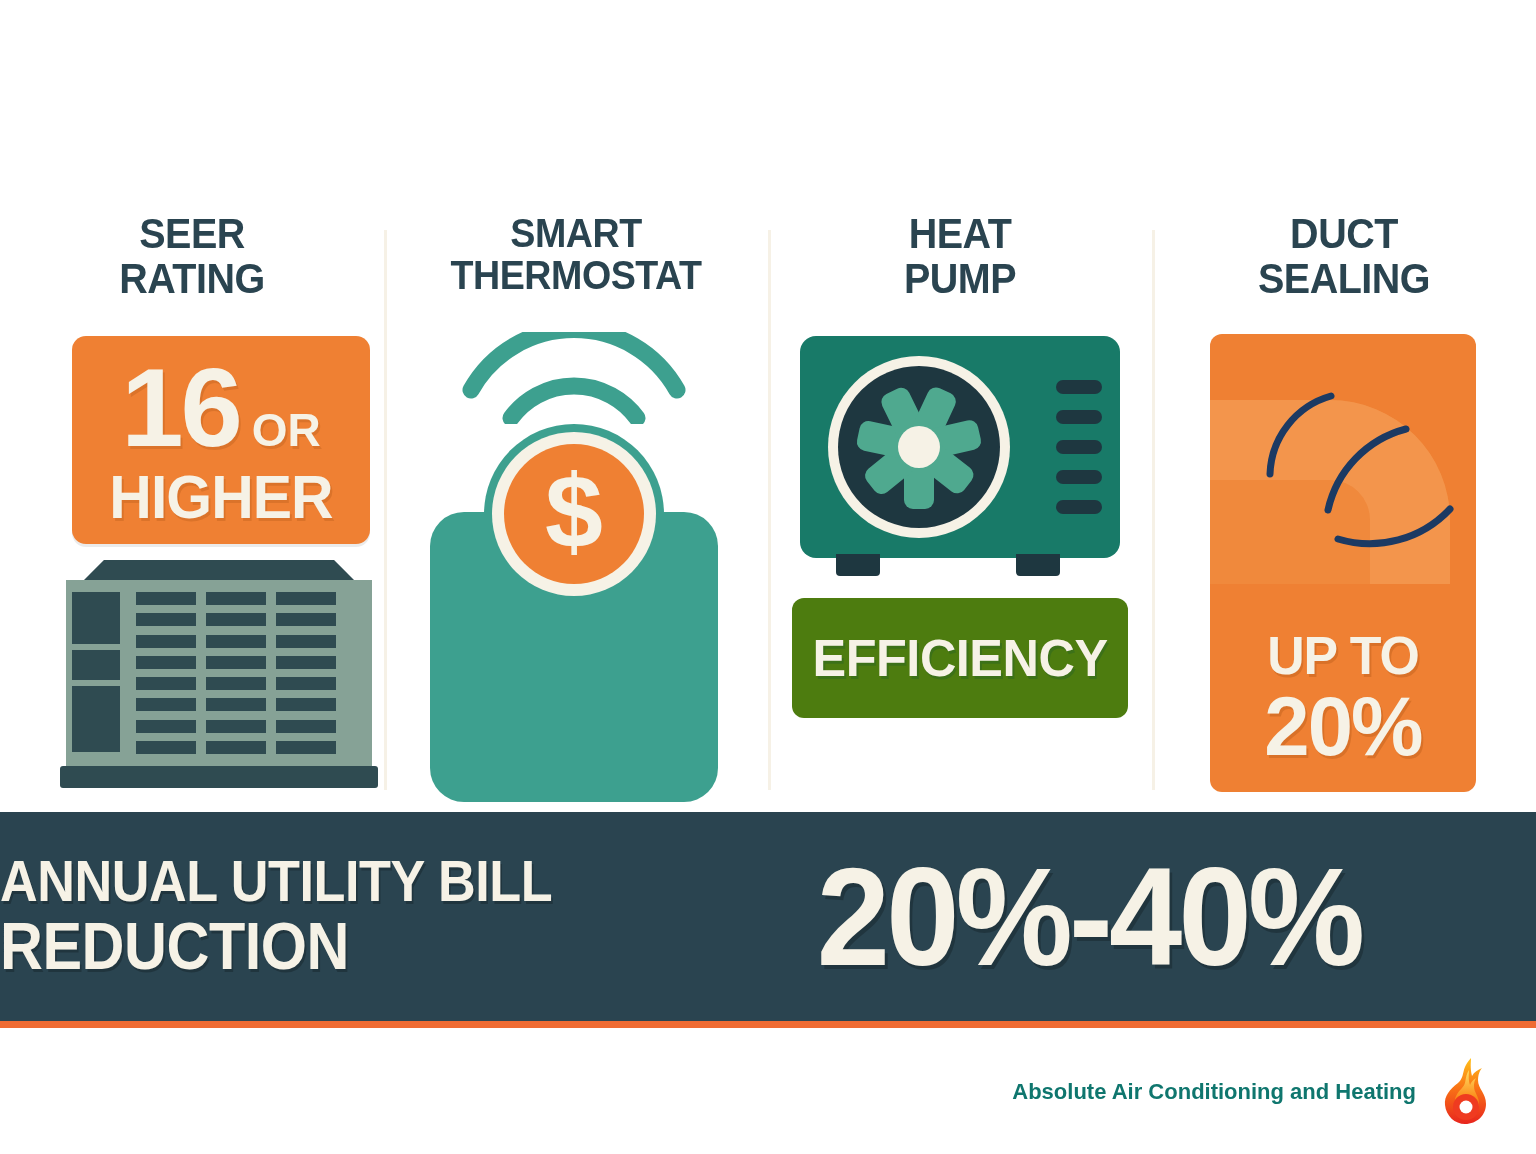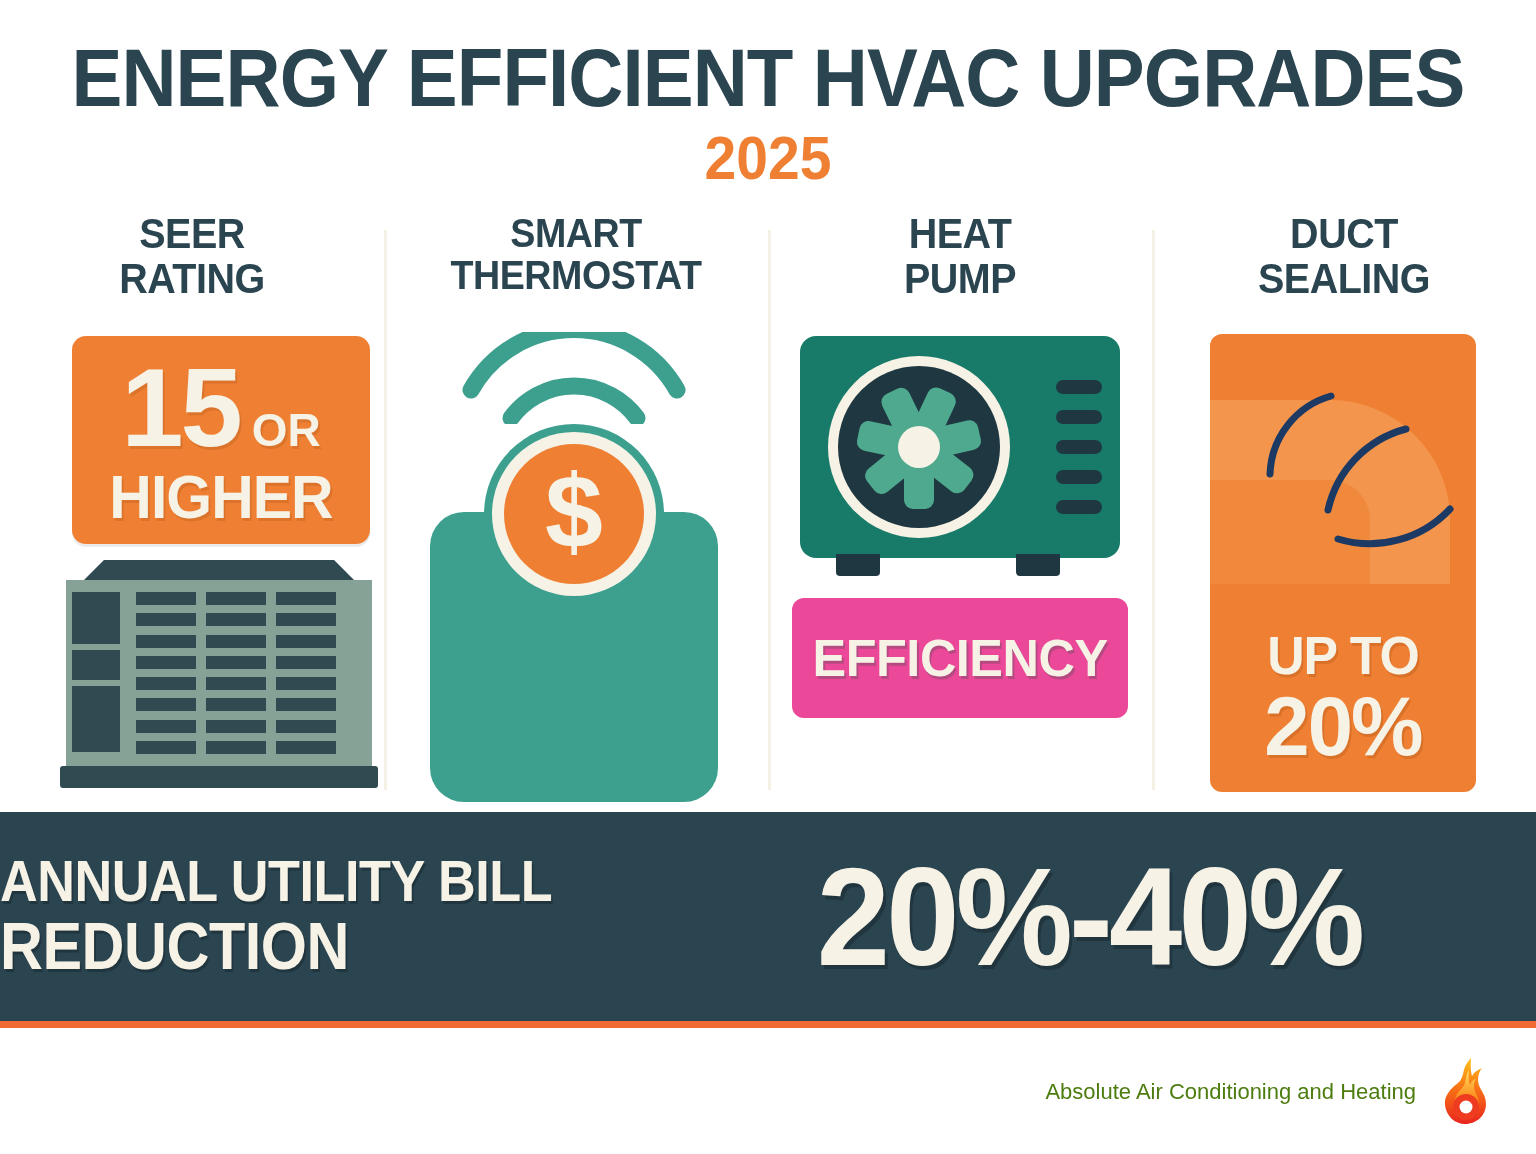--- a/index.html
+++ b/index.html
@@ -161,21 +161,21 @@
     position:absolute; right:18px; top:44px; width:46px; height:134px;
     display:flex; flex-direction:column; justify-content:space-between;
   }
   .hp-slot { height:14px; background:#1e3740; border-radius:7px; }
   .hp-foot {
     position:absolute; top:218px; width:44px; height:22px;
     background:#1e3740; border-radius:0 0 4px 4px;
   }
   .hp-eff {
     position:absolute; left:0; top:262px; width:336px; height:120px;
-    background:#ec4899; border-radius:12px;
+    background:#4d7c0f; border-radius:12px;
     display:flex; align-items:center; justify-content:center;
   }
   .hp-eff-text {
     font-size:52px; font-weight:bold; color:#f6f2e6; letter-spacing:-0.5px;
     transform:scaleX(0.97);
     text-shadow:2px 3px 0 rgba(12,80,50,.25);
   }
 
   
   .duct-box {
@@ -226,44 +226,40 @@
   }
 
   
   .footer {
     position:absolute; left:0; top:1028px; width:1536px; height:126px;
     display:flex; align-items:center; justify-content:flex-end;
     padding-right:44px; gap:22px;
   }
   .footer-text { text-align:right; }
   .footer-company {
-    font-size:22px; font-weight:normal; color:#4d7c0f; line-height:1.5;
+    font-size:22px; font-weight:bold; color:#0f766e; line-height:1.5;
   }
   .footer-url { font-size:21px; color:#7d7d7d; line-height:1.5; }
   .footer-logo { width:54px; height:70px; }
 </style>
 </head>
 <body>
 
 <div class="page">
 
-  <div class="title-block">
-    <div class="title-main">ENERGY EFFICIENT HVAC UPGRADES</div>
-    <div class="title-year">2025</div>
-  </div>
 
   <div class="columns">
 
     <div class="col">
       <div class="col-head">SEER
 RATING</div>
 
       <div class="seer-box">
         <div class="seer-row1">
-          <span class="seer-16">15</span>
+          <span class="seer-16">16</span>
           <span class="seer-or">OR</span>
         </div>
         <div class="seer-higher">HIGHER</div>
       </div>
 
       <div class="ac-unit">
         <div class="ac-top"></div>
         <div class="ac-body"></div>
         <div class="ac-side">
           <div class="ac-sidepanel" style="top:0;height:52px;"></div>

